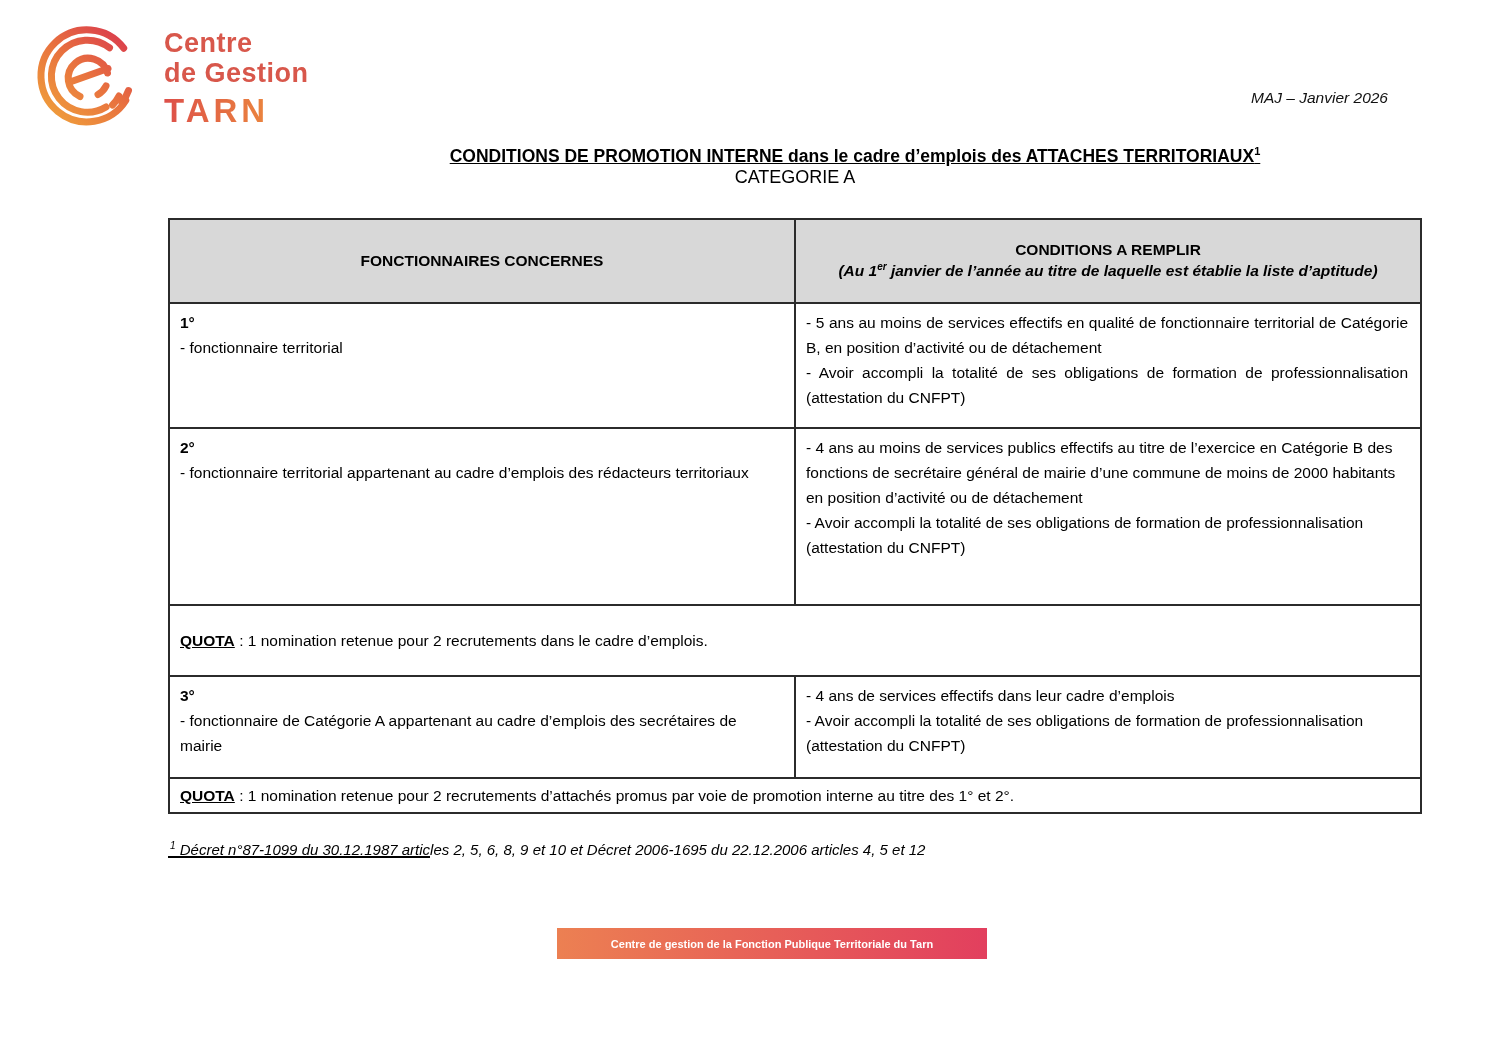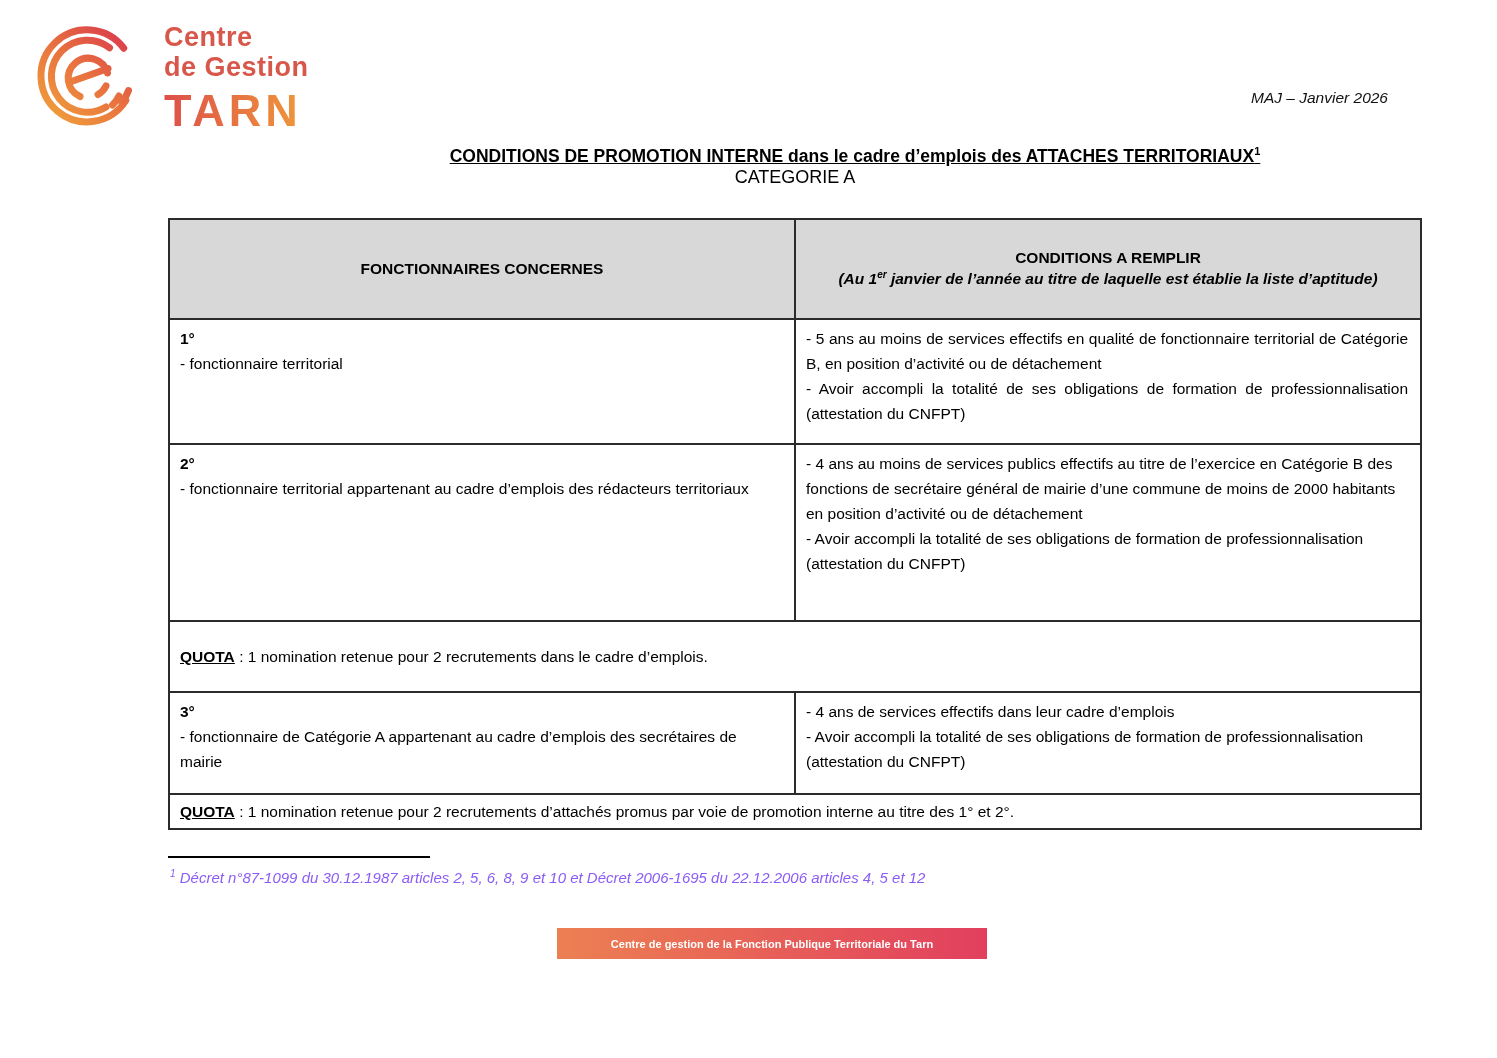--- a/index.html
+++ b/index.html
@@ -13,21 +13,21 @@
     color: #1c1c1c;
     overflow: hidden;
   }
 
   
   .logo { position: absolute; left: 34px; top: 16px; display: flex; align-items: center; }
   .logo-mark { width: 116px; height: 122px; }
   .logo-text { margin-left: 14px; line-height: 1.0; }
   .logo-line { font-size: 27px; font-weight: bold; color: #d8574b; letter-spacing: .5px; line-height: 30px; }
   .logo-tarn {
-    font-size: 45px; font-weight: bold; letter-spacing: 4px; margin-top: 6px;
+    font-size: 33px; font-weight: bold; letter-spacing: 4px; margin-top: 6px;
     background: linear-gradient(90deg, #dd4f49, #f09a3a);
     -webkit-background-clip: text; background-clip: text;
     -webkit-text-fill-color: transparent; color: #e2663f;
   }
 
   
   .maj { position: absolute; top: 89px; right: 109px; font-size: 15.5px; color: #111; font-style: italic; }
 
   
   .title {
@@ -53,30 +53,30 @@
     vertical-align: middle; padding: 6px 14px; font-size: 15.5px;
   }
   .hdr-sub { font-weight: bold; font-style: italic; margin-top: 2px; }
   .hdr-sub sup { font-size: 10px; }
   .doc-table td { vertical-align: top; padding: 6px 12px 6px 10px; line-height: 25px; }
   .cell-num { font-weight: bold; }
   .cell p { margin: 0; }
   .cell p.justify { text-align: justify; }
   .quota-cell { vertical-align: middle !important; padding: 4px 10px !important; }
   .quota-label { font-weight: bold; text-decoration: underline; }
-  .h-header { height: 100px; }
+  .h-header { height: 84px; }
   .h-r1 { height: 125px; }
   .h-r2 { height: 177px; }
   .h-q1 { height: 71px; }
   .h-r3 { height: 102px; }
   .h-q2 { height: 28px; }
 
   
   .footnote-rule { position: absolute; left: 168px; top: 856px; width: 262px; border-top: 2px solid #000; }
-  .footnote { position: absolute; left: 170px; top: 868px; width: 1100px; font-size: 15px; font-style: italic; color: #8b5cf6; }
+  .footnote { position: absolute; left: 170px; top: 840px; width: 1100px; font-size: 15px; font-style: italic; color: #000000; }
   .footnote sup { font-size: 10px; }
 
   
   .banner {
     position: absolute; left: 557px; top: 928px; width: 430px; height: 31px;
     color: #ffffff; font-weight: bold; font-size: 11px;
     display: flex; align-items: center; justify-content: center;
     background: linear-gradient(90deg, #ec8052, #e23f5e);
   }
   .address-block { position: absolute; left: 168px; width: 1254px; top: 973px; text-align: center; font-size: 14.5px; color: #111; line-height: 22px; }

